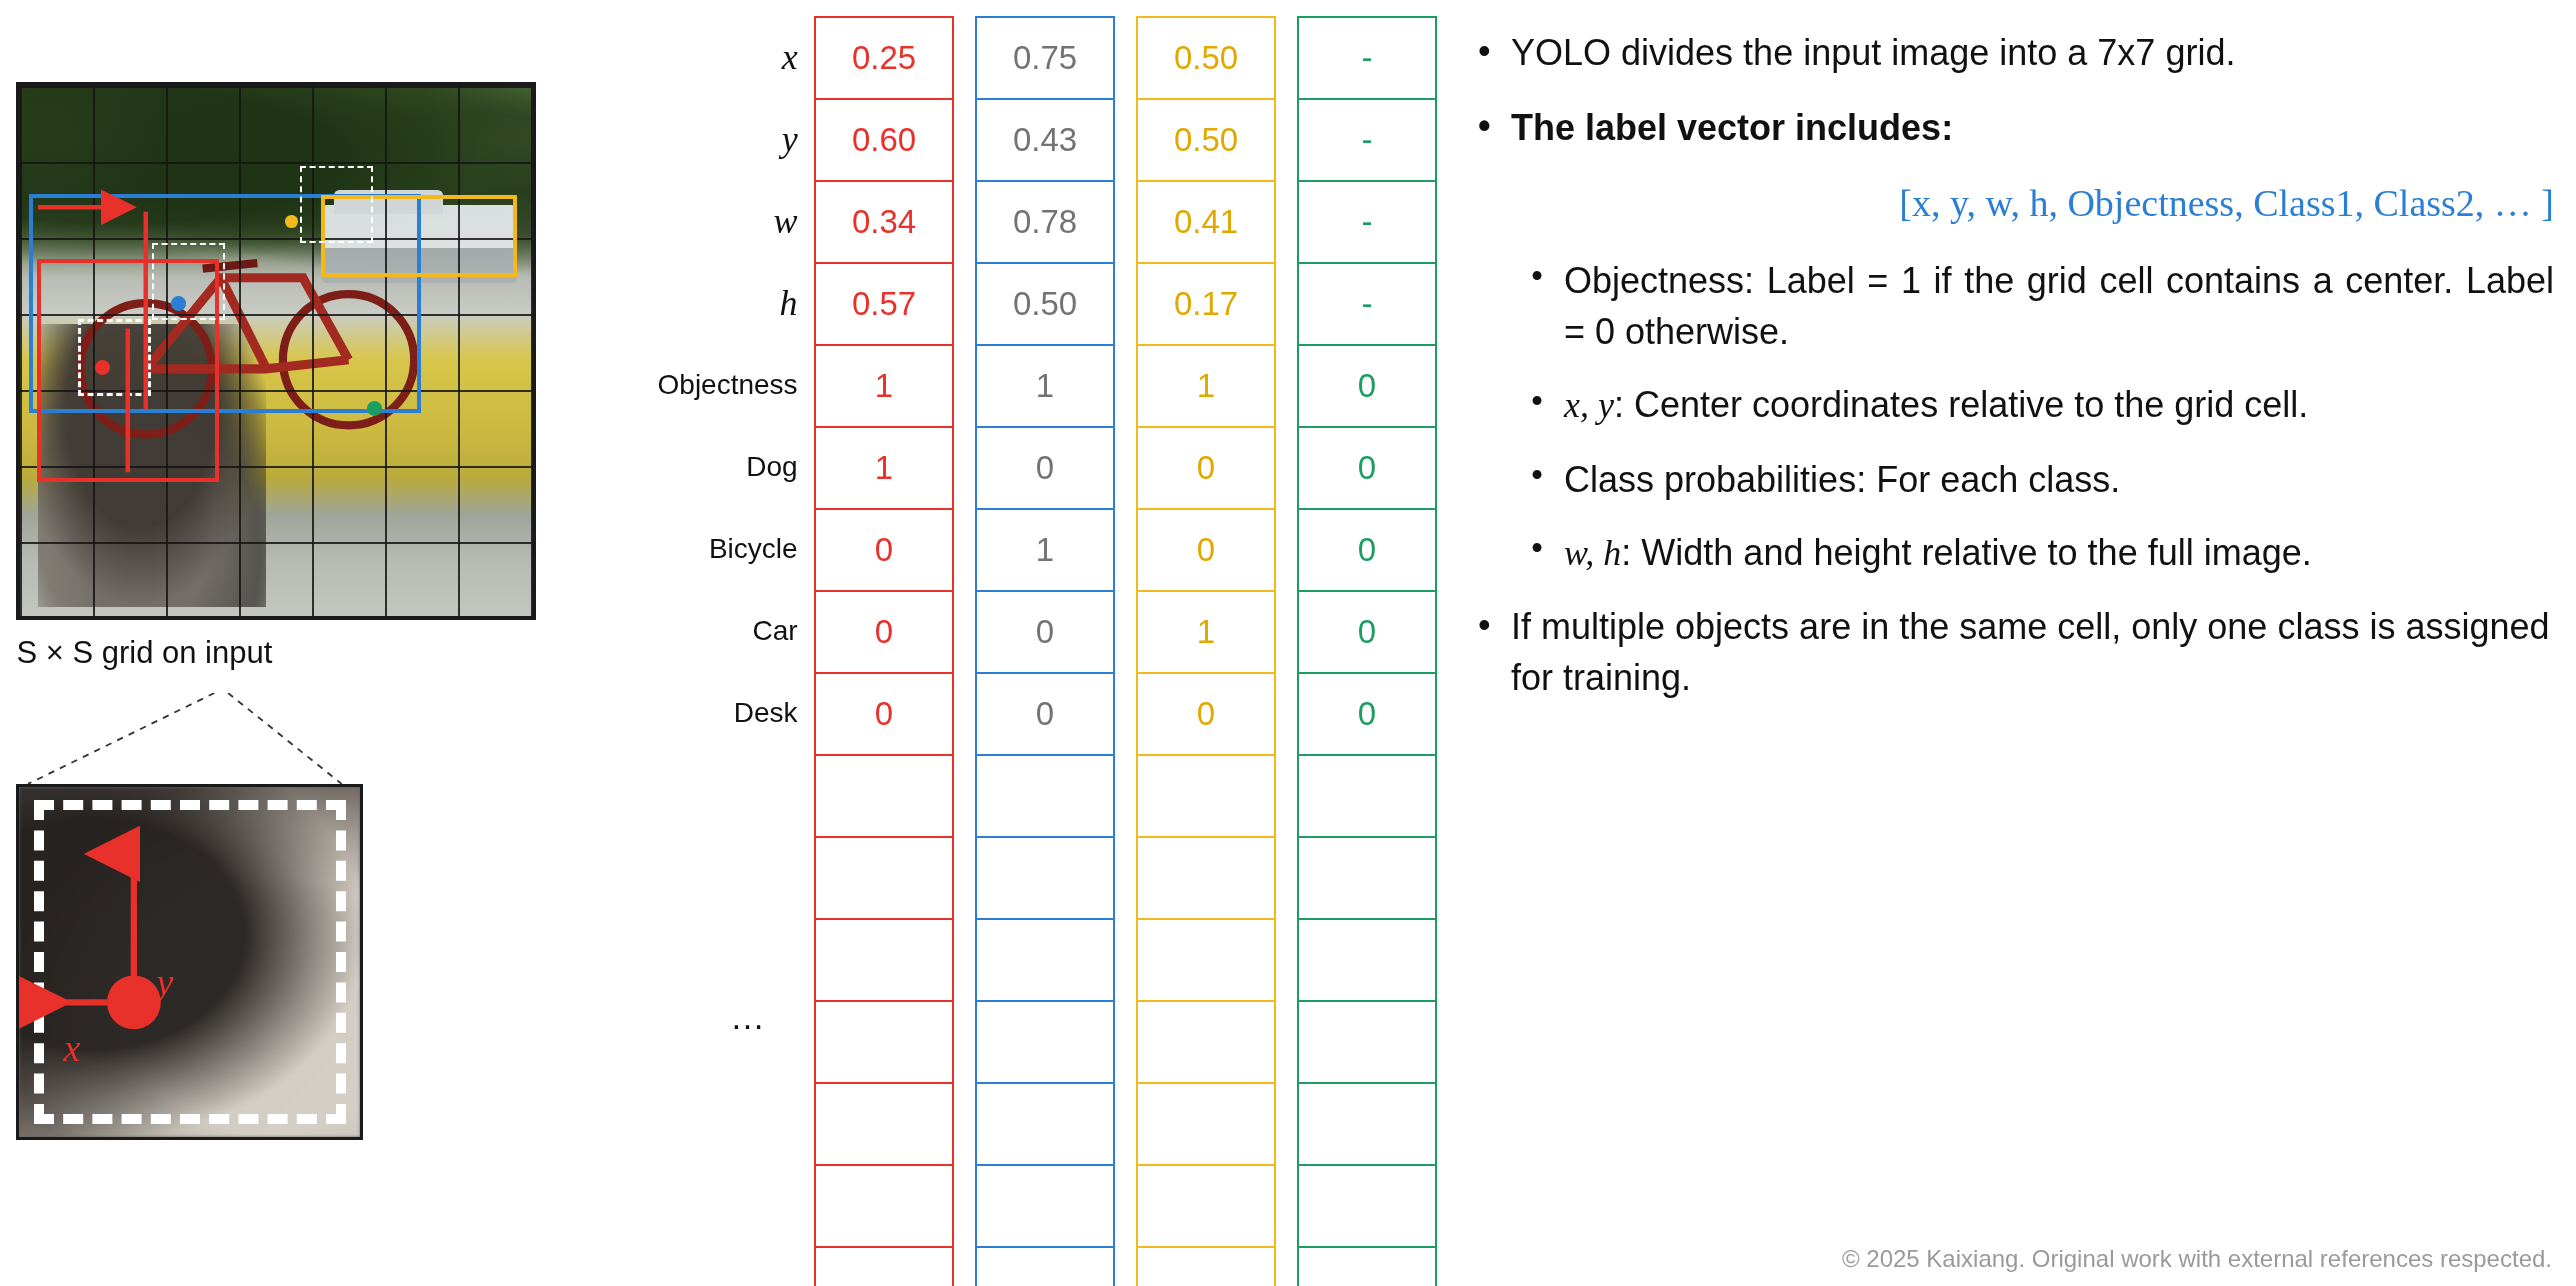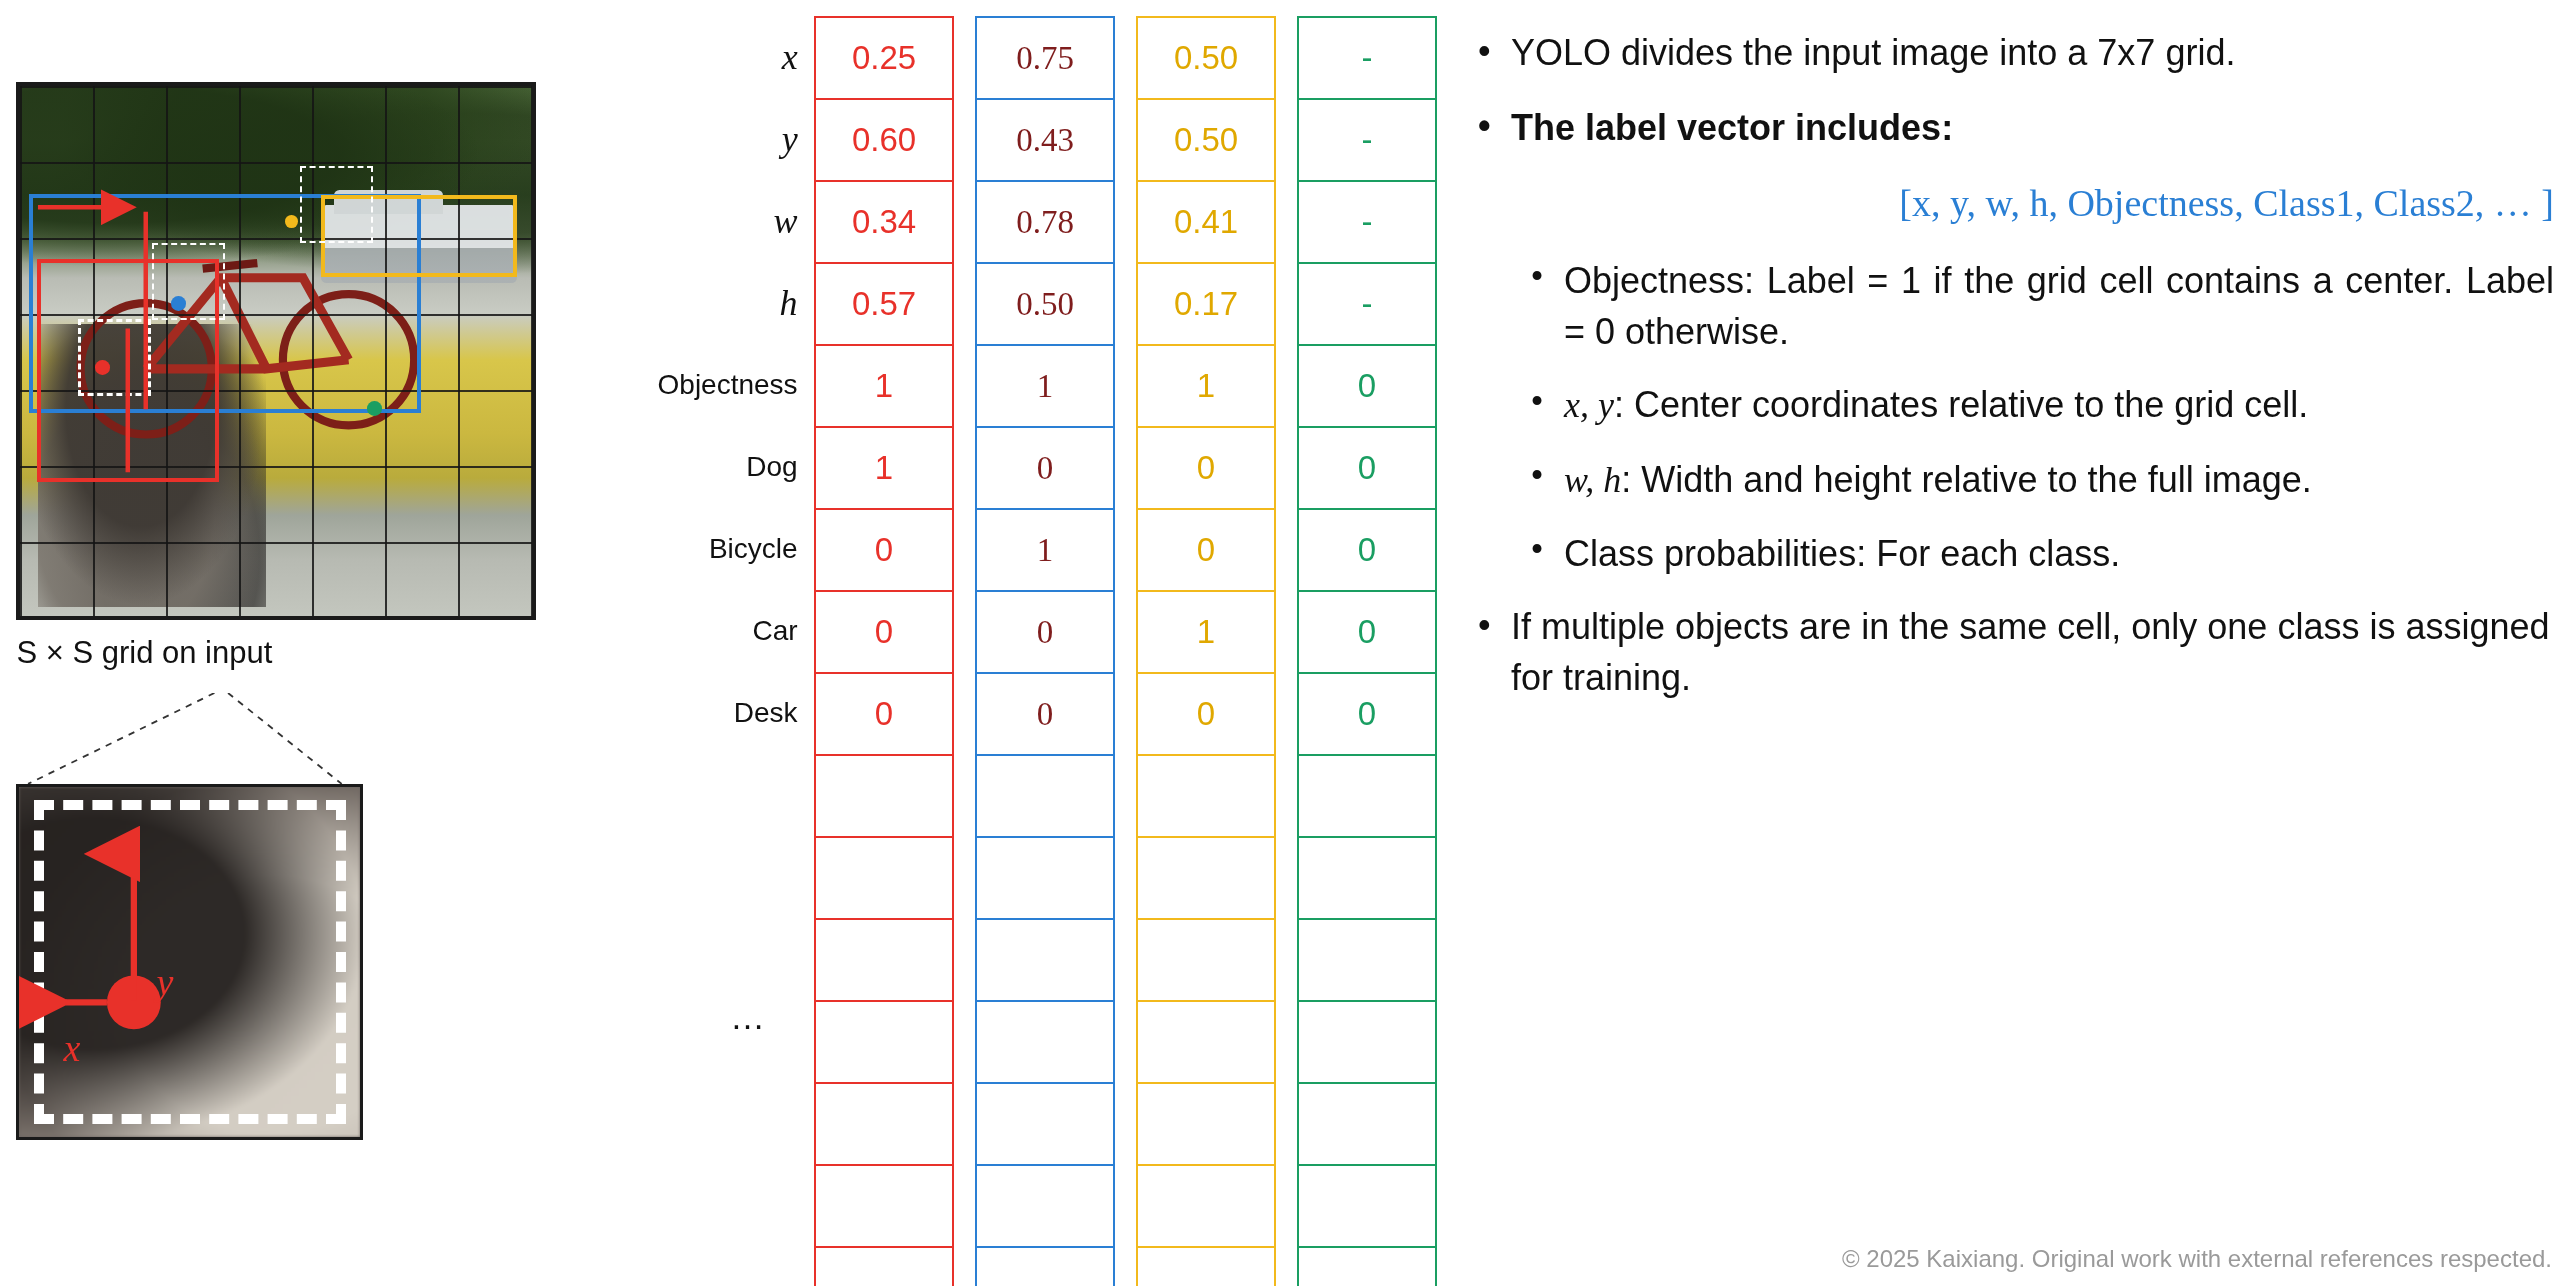--- a/index.html
+++ b/index.html
@@ -207,21 +207,21 @@
     box-sizing: border-box;
     border: 2.7px solid #000;
     border-bottom-width: 0;
     display: flex;
     align-items: center;
     justify-content: center;
     font-size: 33px;
   }
   .col .cell:last-child { border-bottom-width: 2.7px; }
   .col-red    .cell { border-color: #e8312a; color: #e8312a; }
-  .col-blue   .cell { border-color: #2a7fd4; color: #7f1d1d; font-family: Liberation Serif, serif; }
+  .col-blue   .cell { border-color: #2a7fd4; color: #737373; }
   .col-yellow .cell { border-color: #f2b91c; color: #e0a800; }
   .col-green  .cell { border-color: #1a9e62; color: #1a9e62; }
 
   
   .right-panel {
     position: absolute;
     left: 1469px;
     top: 27px;
     width: 1085px;
     font-size: 36px;
@@ -437,22 +437,22 @@
   </div>
 
   <div class="right-panel">
     <div class="bullet">YOLO divides the input image into a 7x7 grid.</div>
     <div class="bullet bold">The label vector includes:</div>
     <div class="vector-formula">[x, y, w, h, Objectness, Class1, Class2, … ]</div>
 
     <div class="sub-list">
       <div class="sub-bullet">Objectness: Label = 1 if the grid cell contains a center. Label = 0 otherwise.</div>
       <div class="sub-bullet"><span class="mathit">x, y</span><span>: Center coordinates relative to the grid cell.</span></div>
+      <div class="sub-bullet">Class probabilities: For each class.</div>
       <div class="sub-bullet"><span class="mathit">w, h</span><span>: Width and height relative to the full image.</span></div>
-      <div class="sub-bullet">Class probabilities: For each class.</div>
     </div>
 
     <div class="bullet">If multiple objects are in the same cell, only one class is assigned for training.</div>
   </div>
 
   <div class="footer">© 2025 Kaixiang. Original work with external references respected.</div>
 </div>
 
 
 </body></html>

